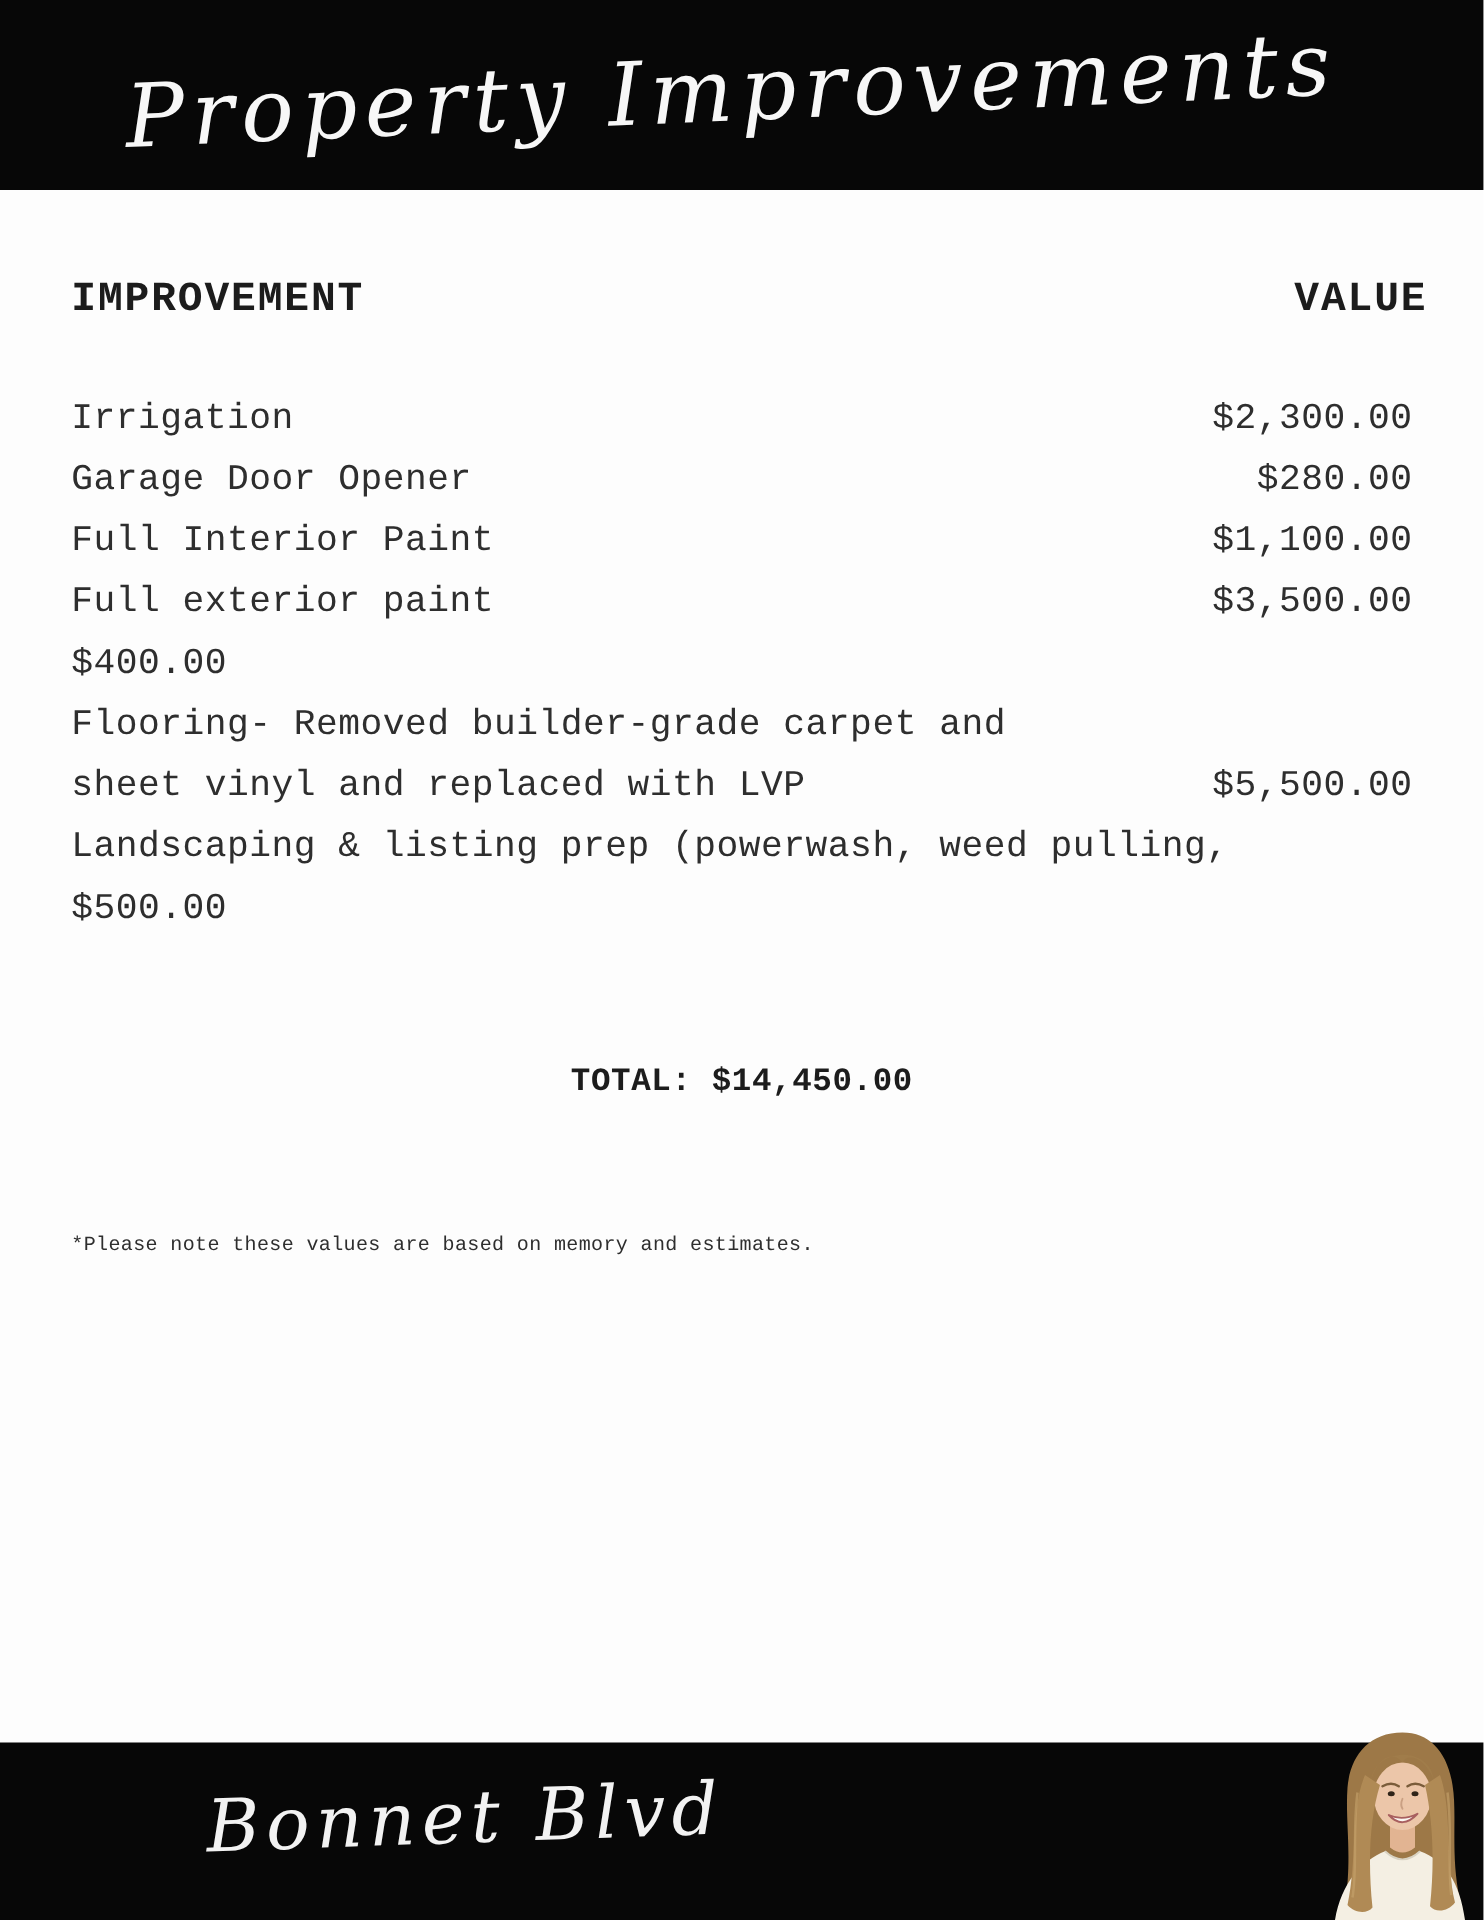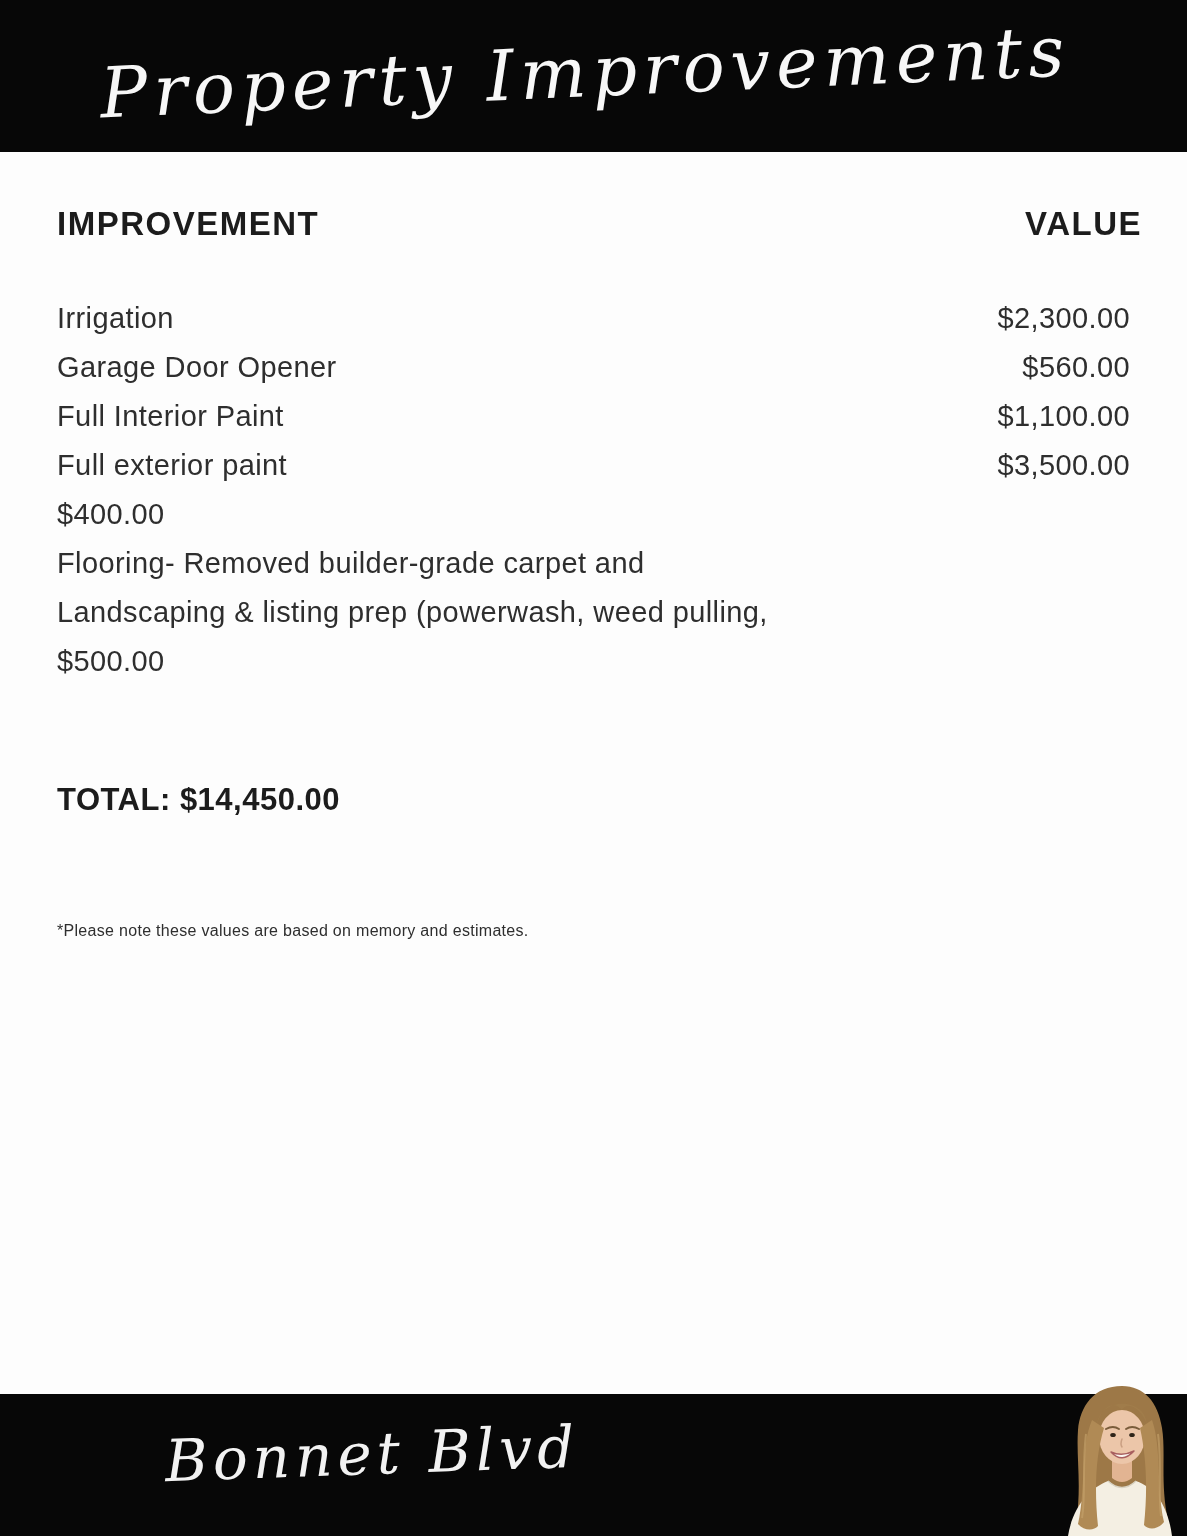--- a/index.html
+++ b/index.html
@@ -18,38 +18,38 @@
   .script {
     font-family:"DejaVu Serif","Liberation Serif",serif;
     font-style:italic; font-weight:400; color:#f7f7f7; white-space:nowrap;
   }
   .page-title {
     font-size:70px; letter-spacing:6px;
     transform:rotate(-2.5deg) translate(-8px,-4px);
   }
 
   
-  main { position:absolute; top:152px; left:57px; right:57px; }
+  main { position:absolute; top:168px; left:57px; right:57px;font-family:Liberation Mono, monospace; }
   .table-header {
     display:flex; justify-content:space-between; align-items:baseline;
     margin-top:52px; line-height:40px;
     font-size:33px; font-weight:bold; color:#1c1c1c; letter-spacing:1.5px;
   }
   .table-header .col-value { margin-right:-12px; }
 
   .rows { margin-top:50px; }
   .row {
     display:flex; justify-content:space-between; align-items:center;
     font-size:29px; line-height:49px; color:#2e2e2e; letter-spacing:0.4px;
   }
   .row .val { text-align:right; }
 
   .total {
     margin-top:95px; line-height:38px;
-    font-size:31px; font-weight:bold; color:#1c1c1c; letter-spacing:0.5px;
+    font-size:26px; font-weight:bold; color:#1c1c1c; letter-spacing:0.5px;text-align:center;
   }
   .note {
     margin-top:98px; line-height:28px;
     font-size:16px; color:#2e2e2e; letter-spacing:0.3px;
   }
 
   
   .banner-bottom {
     position:absolute; bottom:0; left:0; right:0; height:142px;
     background:#070707;
@@ -77,36 +77,40 @@
       <span class="col-value">VALUE</span>
     </div>
 
     <div class="rows">
       <div class="row">
         <span class="item">Irrigation</span>
         <span class="val">$2,300.00</span>
       </div>
       <div class="row">
         <span class="item">Garage Door Opener</span>
-        <span class="val">$560.00</span>
+        <span class="val">$280.00</span>
       </div>
       <div class="row">
         <span class="item">Full Interior Paint</span>
         <span class="val">$1,100.00</span>
       </div>
       <div class="row">
         <span class="item">Full exterior paint</span>
         <span class="val">$3,500.00</span>
       </div>
       <div class="row">
         <span class="val">$400.00</span>
       </div>
       <div class="row">
         <span class="item">Flooring- Removed builder-grade carpet and</span>
         <span class="val"></span>
+      </div>
+      <div class="row">
+        <span class="item">sheet vinyl and replaced with LVP</span>
+        <span class="val">$5,500.00</span>
       </div>
       <div class="row">
         <span class="item">Landscaping &amp; listing prep (powerwash, weed pulling,</span>
         <span class="val"></span>
       </div>
       <div class="row">
         <span class="val">$500.00</span>
       </div>
     </div>
 

